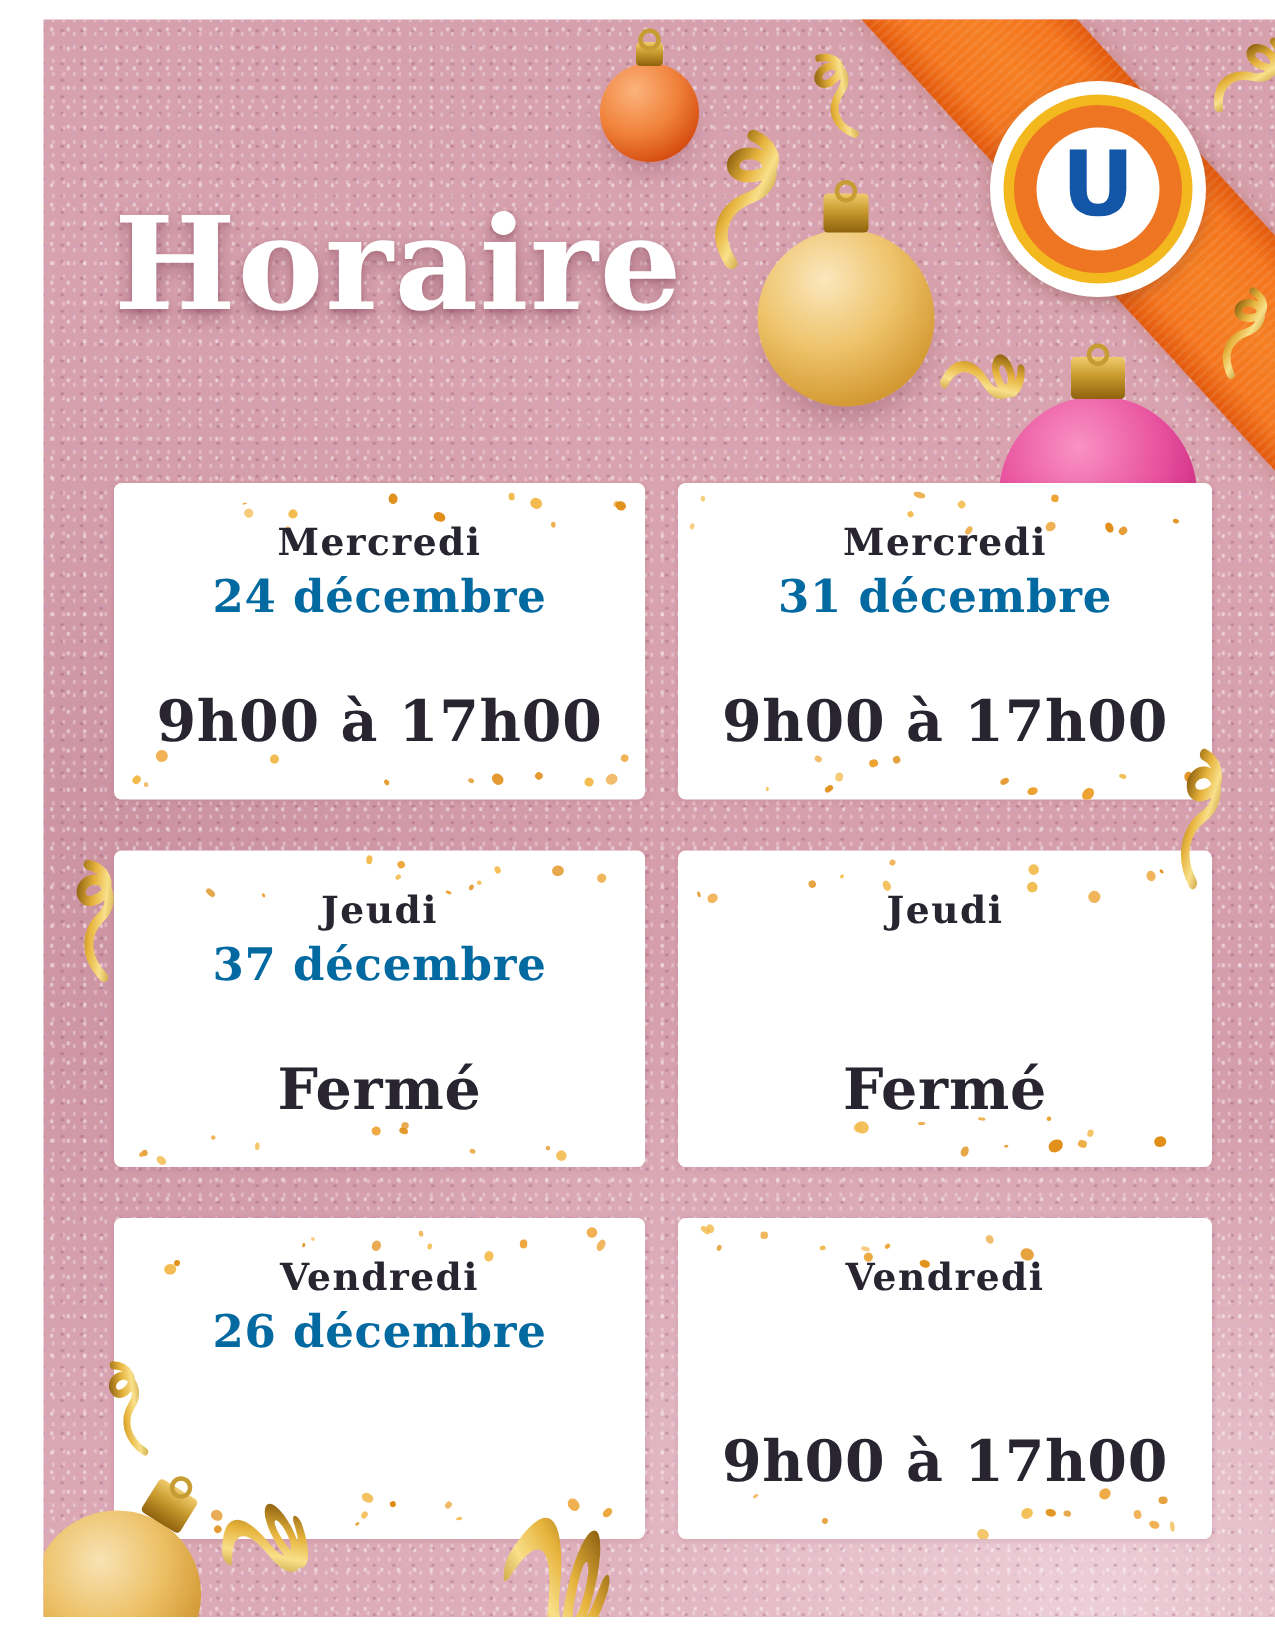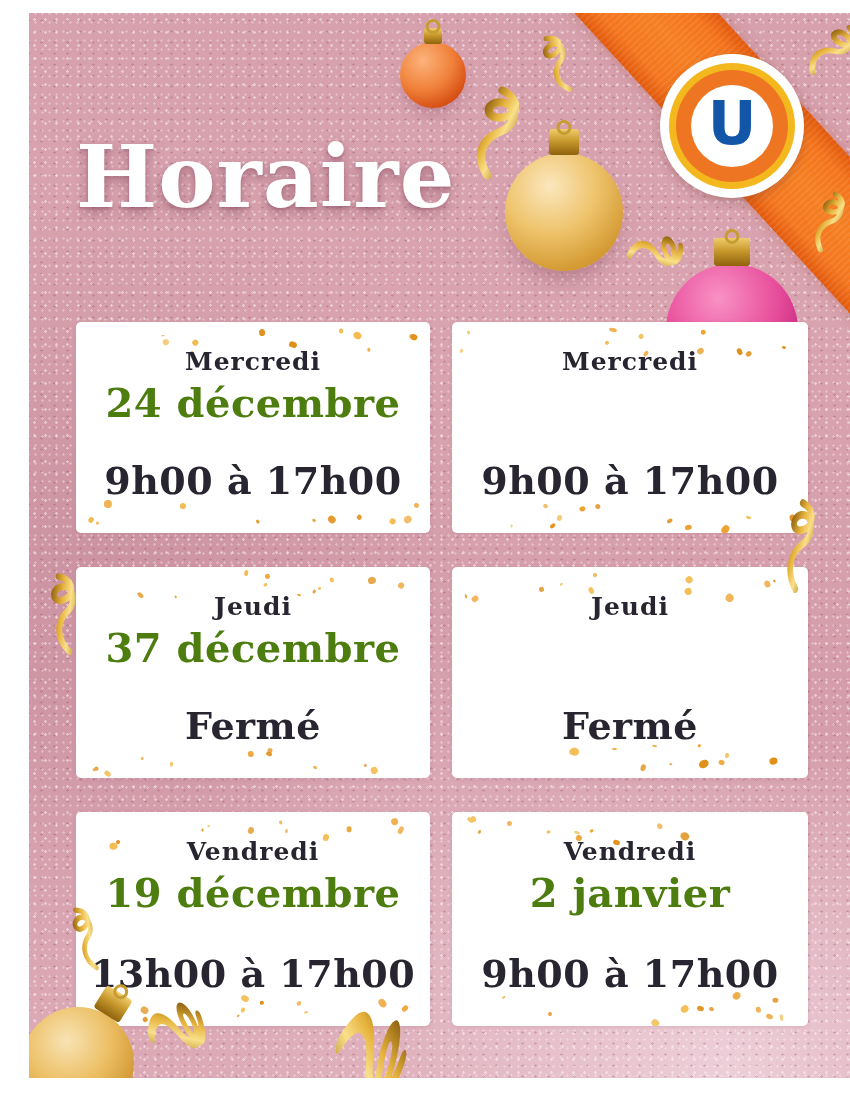--- a/index.html
+++ b/index.html
@@ -70,21 +70,21 @@
   .curl svg{display:block;width:100%;height:100%;}
   
   .grid{position:absolute;left:47px;top:309px;z-index:2;display:grid;
     grid-template-columns:354px 356px;grid-template-rows:211px 211px 214px;
     column-gap:22px;row-gap:34px;}
   .card{position:relative;background:#ffffff;border-radius:5px;overflow:hidden;
     box-shadow:0 1px 4px rgba(148,84,100,.18);}
   .card-content{position:relative;z-index:2;height:100%;display:flex;flex-direction:column;
     align-items:center;text-align:center;padding-top:25px;box-sizing:border-box;}
   .day{font-size:25px;font-weight:bold;color:#282531;letter-spacing:1px;}
-  .date{font-size:40px;font-weight:bold;color:#4d7c0f;letter-spacing:.5px;margin-top:5px;line-height:1.1;}
+  .date{font-size:30px;font-weight:bold;color:#0369a1;letter-spacing:.5px;margin-top:5px;line-height:1.1;}
   .date sup{font-size:55%;vertical-align:13px;}
   .hours{font-size:38px;font-weight:bold;color:#282531;letter-spacing:.5px;
     margin-top:auto;margin-bottom:30px;}
   .confetti{position:absolute;inset:0;z-index:1;pointer-events:none;}
   .confetti span{position:absolute;border-radius:50%;}
 </style>
 </head>
 <body>
 
 <svg width="0" height="0" style="position:absolute" aria-hidden="true">
@@ -237,20 +237,21 @@
             <span style="left: 69.9187%; top: 3.81769%; width: 5.05143px; height: 4.5343px; transform: rotate(99deg); background: rgb(237, 162, 49); opacity: 0.966409;"></span>
             <span style="left: 16.4098%; top: 96.3894%; width: 3.05964px; height: 2.07912px; transform: rotate(94deg); background: rgb(243, 187, 78); opacity: 0.817827;"></span>
             <span style="left: 82.5829%; top: 13.8307%; width: 5.41562px; height: 6.37076px; transform: rotate(50deg); background: rgb(224, 140, 18); opacity: 0.847937;"></span>
             <span style="left: 65.5374%; top: 96.0372%; width: 6.87686px; height: 4.92952px; transform: rotate(164deg); background: rgb(237, 162, 49); opacity: 0.990886;"></span>
             <span style="left: 2.25155%; top: 12.9563%; width: 3.42114px; height: 3.59938px; transform: rotate(19deg); background: rgb(243, 187, 78); opacity: 0.724757;"></span>
             <span style="left: 27.4994%; top: 95.8537%; width: 5.74117px; height: 3.78767px; transform: rotate(143deg); background: rgb(224, 140, 18); opacity: 0.915874;"></span>
             <span style="left: 43.9864%; top: 2.74739%; width: 7.88729px; height: 4.06905px; transform: rotate(15deg); background: rgb(237, 162, 49); opacity: 0.814361;"></span>
           </div>
         <div class="card-content">
           <div class="day">Mercredi</div>
+          <div class="date"><span>31 décembre</span><sup></sup><span></span></div>
           <div class="hours">9h00 à 17h00</div>
         </div>
       </div>
 
       <div class="card">
         <div class="confetti">
             <span style="left: 66.9836%; top: 94.2599%; width: 3.99574px; height: 3.38852px; transform: rotate(19deg); background: rgb(237, 162, 49); opacity: 0.844805;"></span>
             <span style="left: 53.1611%; top: 7.68296%; width: 3.42403px; height: 3.65624px; transform: rotate(55deg); background: rgb(243, 187, 78); opacity: 0.907554;"></span>
             <span style="left: 5.47305%; top: 94.8221%; width: 3.50127px; height: 3.58442px; transform: rotate(161deg); background: rgb(224, 140, 18); opacity: 0.784567;"></span>
             <span style="left: 62.5695%; top: 12.918%; width: 4.27332px; height: 2.247px; transform: rotate(19deg); background: rgb(237, 162, 49); opacity: 0.99652;"></span>
@@ -331,22 +332,21 @@
             <span style="left: 76.4095%; top: 6.77665%; width: 6.22726px; height: 4.84827px; transform: rotate(92deg); background: rgb(237, 162, 49); opacity: 0.93398;"></span>
             <span style="left: 64.4533%; top: 93.0755%; width: 4.08696px; height: 2.44595px; transform: rotate(171deg); background: rgb(243, 187, 78); opacity: 0.948214;"></span>
             <span style="left: 48.5382%; top: 6.80976%; width: 5.91278px; height: 6.60373px; transform: rotate(18deg); background: rgb(224, 140, 18); opacity: 0.71658;"></span>
             <span style="left: 85.464%; top: 87.406%; width: 7.04983px; height: 8.62809px; transform: rotate(142deg); background: rgb(237, 162, 49); opacity: 0.836603;"></span>
             <span style="left: 37.0723%; top: 6.2625%; width: 3.00772px; height: 2.49555px; transform: rotate(35deg); background: rgb(243, 187, 78); opacity: 0.73414;"></span>
             <span style="left: 51.9832%; top: 88.3442%; width: 3.92957px; height: 3.76034px; transform: rotate(170deg); background: rgb(224, 140, 18); opacity: 0.999458;"></span>
             <span style="left: 89.0349%; top: 2.98225%; width: 7.09721px; height: 7.21685px; transform: rotate(157deg); background: rgb(237, 162, 49); opacity: 0.834803;"></span>
           </div>
         <div class="card-content">
           <div class="day">Vendredi</div>
-          <div class="date"><span>19 décembre</span><sup></sup><span></span></div>
-          <div class="hours">13h00 à 17h00</div>
+          <div class="date"><span>26 décembre</span><sup></sup><span></span></div>
         </div>
       </div>
 
       <div class="card">
         <div class="confetti">
             <span style="left: 88.2198%; top: 94.2173%; width: 7.06472px; height: 5.10023px; transform: rotate(24deg); background: rgb(237, 162, 49); opacity: 0.822139;"></span>
             <span style="left: 4.20055%; top: 2.77289%; width: 6.79288px; height: 3.50942px; transform: rotate(39deg); background: rgb(243, 187, 78); opacity: 0.829121;"></span>
             <span style="left: 89.8425%; top: 87.1194%; width: 6.39151px; height: 4.68679px; transform: rotate(177deg); background: rgb(224, 140, 18); opacity: 0.796131;"></span>
             <span style="left: 57.6682%; top: 5.28463%; width: 5.25702px; height: 6.37786px; transform: rotate(146deg); background: rgb(237, 162, 49); opacity: 0.713256;"></span>
             <span style="left: 91.6086%; top: 95.2937%; width: 6.88614px; height: 3.15829px; transform: rotate(83deg); background: rgb(243, 187, 78); opacity: 0.766638;"></span>
@@ -363,20 +363,19 @@
             <span style="left: 38.7175%; top: 8.08414%; width: 3.46203px; height: 4.09791px; transform: rotate(54deg); background: rgb(237, 162, 49); opacity: 0.930703;"></span>
             <span style="left: 64.1856%; top: 90.1123%; width: 7.27372px; height: 8.35781px; transform: rotate(57deg); background: rgb(243, 187, 78); opacity: 0.927801;"></span>
             <span style="left: 64.295%; top: 9.53655%; width: 7.97269px; height: 8.6635px; transform: rotate(113deg); background: rgb(224, 140, 18); opacity: 0.812085;"></span>
             <span style="left: 78.8907%; top: 84.0145%; width: 7.38039px; height: 8.15427px; transform: rotate(49deg); background: rgb(237, 162, 49); opacity: 0.877852;"></span>
             <span style="left: 26.3995%; top: 8.52146%; width: 4.468px; height: 3.49055px; transform: rotate(170deg); background: rgb(243, 187, 78); opacity: 0.977534;"></span>
             <span style="left: 72.3153%; top: 91.1492%; width: 4.5379px; height: 4.08458px; transform: rotate(16deg); background: rgb(224, 140, 18); opacity: 0.75307;"></span>
             <span style="left: 34.78%; top: 10.837%; width: 5.58343px; height: 5.75092px; transform: rotate(34deg); background: rgb(237, 162, 49); opacity: 0.919009;"></span>
           </div>
         <div class="card-content">
           <div class="day">Vendredi</div>
-          <div class="date"><span>2 janvier</span><sup></sup><span></span></div>
           <div class="hours">9h00 à 17h00</div>
         </div>
       </div>
 
     </div>
   </div>
 </div>
 
 </body></html>

